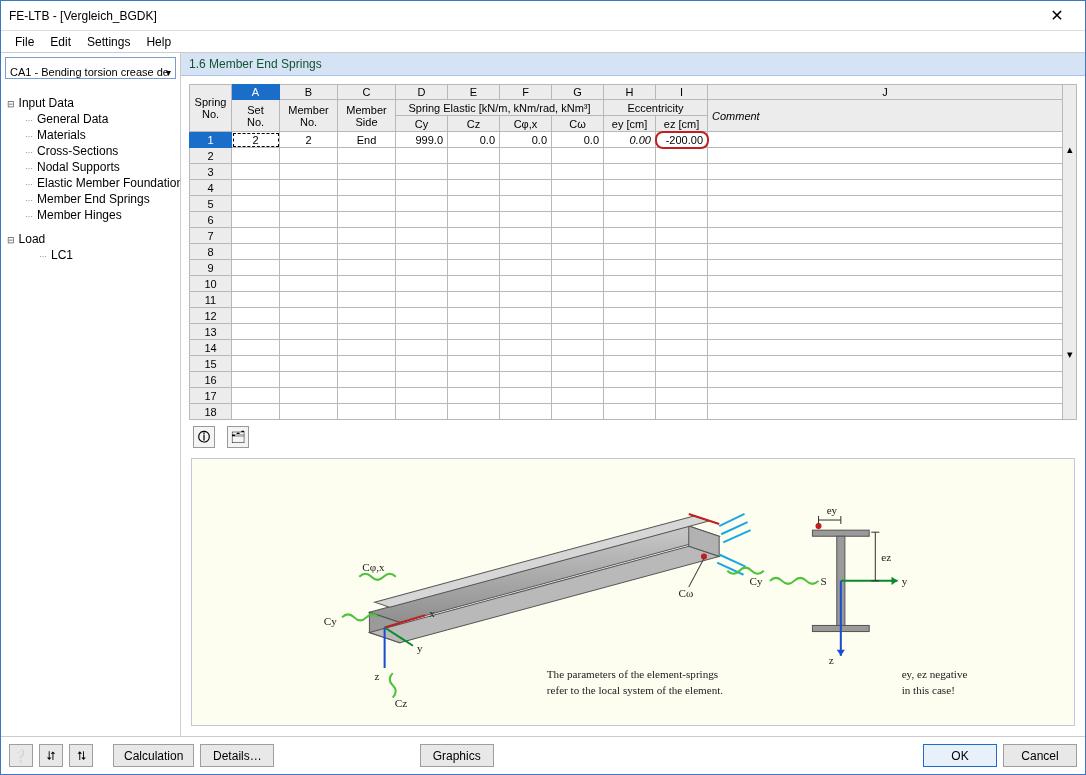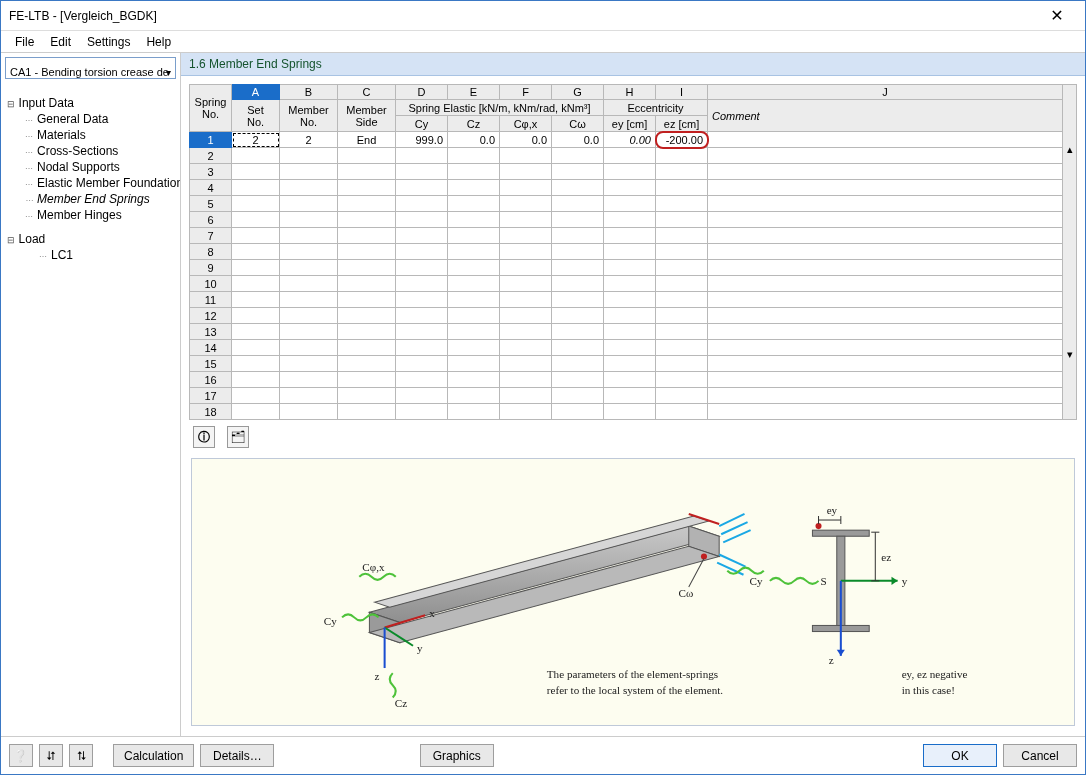--- a/index.html
+++ b/index.html
@@ -21,21 +21,21 @@
   .left-panel { width: 180px; border-right: 1px solid #ccc; display: flex; flex-direction: column; }
   .combo { margin: 4px; height: 22px; border: 1px solid #7a9ecb; background:#fff; display:flex; align-items:flex-end; padding:0 4px; font-size:11px; position:relative;}
   .combo::after{content:"▾"; position:absolute; right:4px; font-size:10px;}
   .tree { flex:1; padding:4px 4px; font-size:12px; overflow:auto;}
   .tree .node { padding: 1px 0 1px 8px; cursor:pointer; white-space:nowrap;}
   .tree .node.root { padding-left:2px; font-weight:normal;margin-top:8px;}
   .tree .node.child { padding-left:20px;}
   .tree .node.child2 { padding-left:34px;}
   .tree .node::before{content:"⋯"; font-size:8px; color:#888; margin-right:4px;}
   .tree .node.root::before{content:"⊟"; color:#555; font-size:9px;}
-  .tree .selected { color:#000; background:transparent;font-style:italic;}
+  .tree .selected { color:#000; background:transparent;}
   .right-panel { flex:1; display:flex; flex-direction:column; padding:0;}
   .panel-header { background:#d5e3f5; color:#14532d; padding:4px 8px; font-size:12px; border-bottom:1px solid #a8c3e3;}
   .grid-wrap { flex:0 0 auto; padding:8px 8px 2px 8px;}
   .bottom-toolbar { padding:4px 12px; display:flex; gap:12px;}
   .icon-btn-sm { width:22px; height:22px; border:1px solid #999; background:#f4f4f4; display:inline-flex; align-items:center; justify-content:center; font-size:12px; cursor:pointer;}
   .diagram-wrap { flex:1; margin:6px 10px 10px 10px; border:1px solid #bfc9d9; background:#fdfdf0; position:relative;}
   .footer { height: 38px; border-top:1px solid #ccc; display:flex; align-items:center; padding:0 8px; gap:6px;}
   .btn { height:23px; min-width:74px; padding:0 10px; background:#e8e8e8; border:1px solid #9e9e9e; font-size:12px; cursor:pointer; display:inline-flex; align-items:center; justify-content:center;}
   .btn.primary{ border:1px solid #1a6dc9; background:#e8f0fb;}
   .icon-btn-foot{ width:24px; height:23px; border:1px solid #9e9e9e; background:#e8e8e8; display:inline-flex; align-items:center; justify-content:center; cursor:pointer;}

